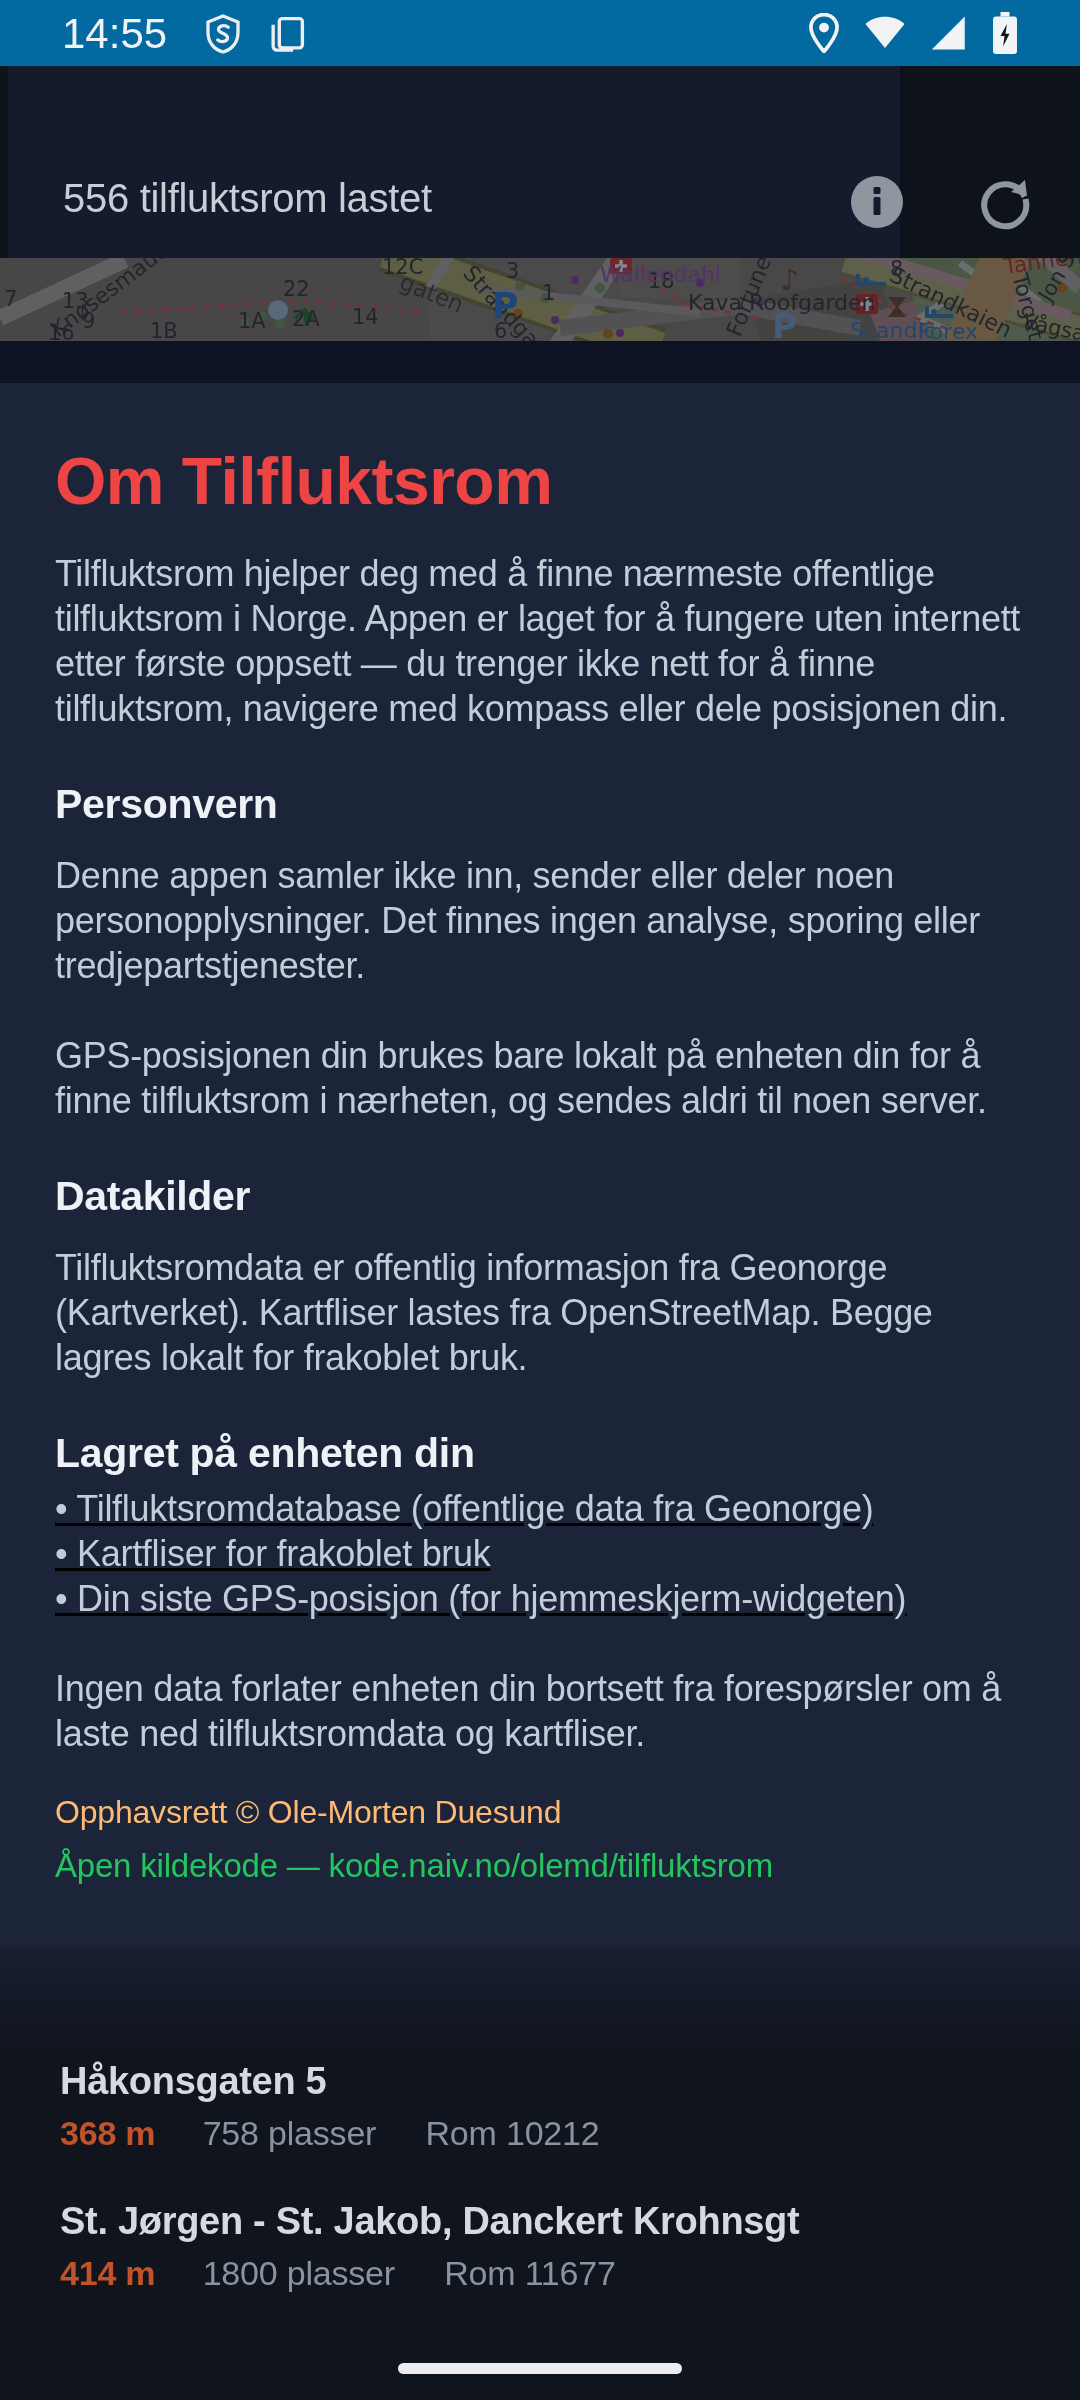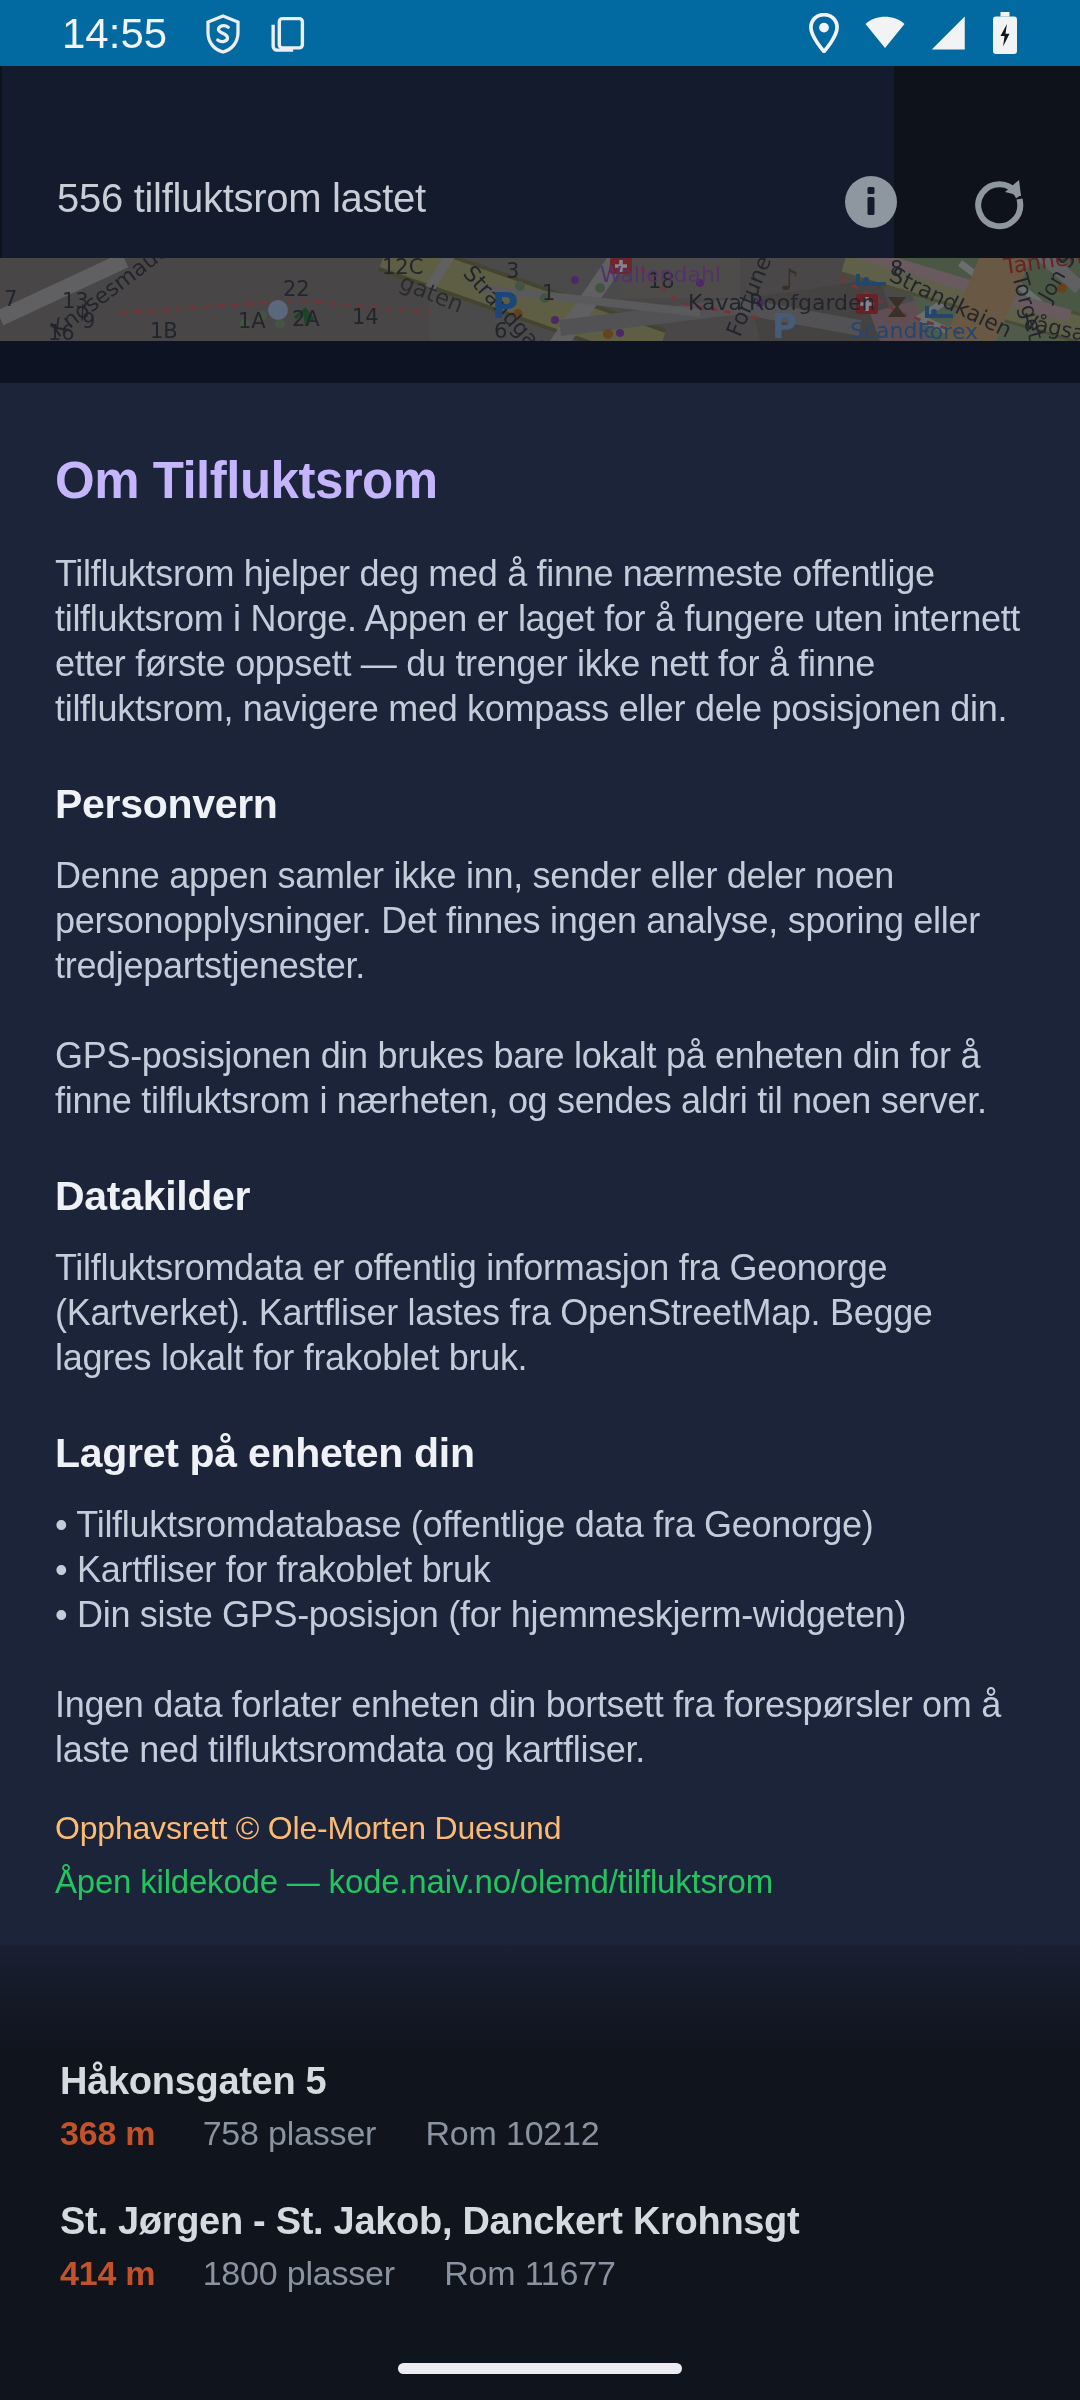--- a/index.html
+++ b/index.html
@@ -7,44 +7,44 @@
   .screen{position:relative;width:1080px;height:2400px;background:#0e121b;}
 
   
   .status-bar{position:absolute;top:0;left:0;width:1080px;height:66px;background:#0369a1;color:#f2f3f5;}
   .sb-time{position:absolute;left:62px;top:10px;font-size:42px;font-weight:500;letter-spacing:0;}
   .sb-left-icons{position:absolute;left:205px;top:14px;display:flex;gap:26px;align-items:center;}
   .sb-right-icons{position:absolute;right:62px;top:12px;display:flex;gap:24px;align-items:center;}
   .sb-ic{display:block;}
 
   
-  .header{position:absolute;top:66px;left:2px;width:892px;height:192px;background:#141b2d;}
+  .header{position:absolute;top:66px;left:8px;width:892px;height:192px;background:#141b2d;}
   .header-title{position:absolute;left:55px;top:110px;font-size:40px;color:#c8cdd6;letter-spacing:-0.3px;}
   .header-status{position:absolute;left:55px;top:208px;font-size:33px;color:#7c8493;letter-spacing:-0.2px;}
   .icon-btn{position:absolute;top:108px;width:56px;height:56px;border:none;background:transparent;padding:0;cursor:pointer;}
   .info-btn{left:841px;}
   .refresh-btn{left:969px;}
 
   
   .map-strip{position:absolute;top:258px;left:0;width:1080px;height:83px;overflow:hidden;}
   .map-strip svg{display:block;}
 
   
   .band{position:absolute;top:341px;left:0;width:1080px;height:42px;background:#0d1323;}
 
   
   .about-panel{position:absolute;top:383px;left:0;width:970px;height:1562px;
     padding:70px 55px 0 55px;background:#1b2438;}
-  .about-panel h1{margin:0;font-size:51px;line-height:56px;font-weight:bold;color:#c4b5fd;letter-spacing:-0.5px;}
+  .about-panel h1{margin:0;font-size:66px;line-height:56px;font-weight:bold;color:#ef4444;letter-spacing:-0.5px;}
   .about-panel h2{margin:50px 0 0 0;font-size:41px;line-height:46px;font-weight:bold;color:#eef1f5;letter-spacing:-0.3px;}
   .about-panel p{margin:0;font-size:36px;line-height:45px;color:#c3ccd9;letter-spacing:-0.3px;}
   .about-panel p.first{margin-top:26px;}
   .about-panel p.intro{margin-top:42px;}
   .about-panel p.follow{margin-top:45px;}
-  .bullets{margin-top:26px;}
+  .bullets{margin-top:10px;text-decoration:underline;}
   .bullets p{margin:0;}
   .copyright{margin-top:36px;font-size:32px;line-height:40px;color:#fdba74;letter-spacing:-0.2px;}
   .source{margin-top:14px;font-size:33px;line-height:40px;color:#22c55e;letter-spacing:-0.2px;}
 
   
   .shelter-list{position:absolute;top:1945px;padding-top:70px;left:0;width:1080px;height:385px;
     background:linear-gradient(180deg,#1a2033 0px,#141927 55px,#10141d 110px,#10141d 100%);}
   .shelter-item{padding:43px 60px 0 60px;cursor:pointer;}
   .shelter-item + .shelter-item{padding-top:44px;}
   .shelter-name{font-size:38px;line-height:46px;font-weight:bold;color:#d6dade;letter-spacing:-0.3px;}

